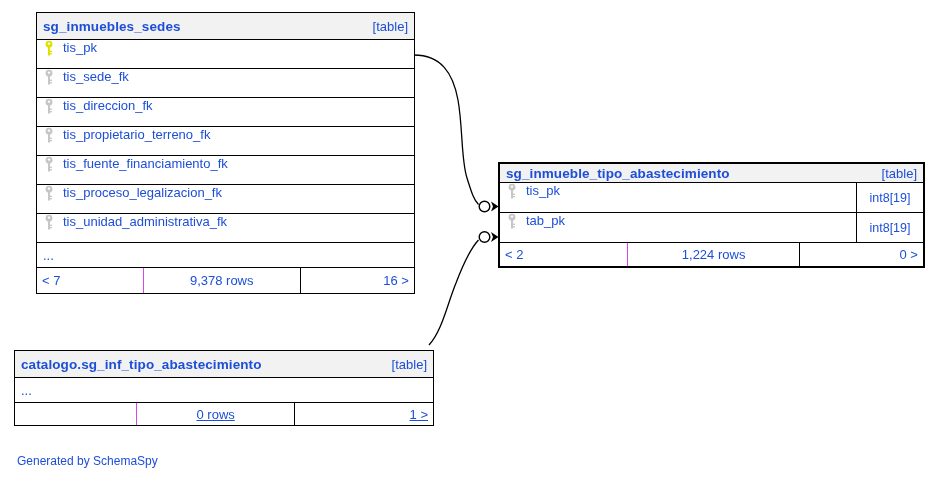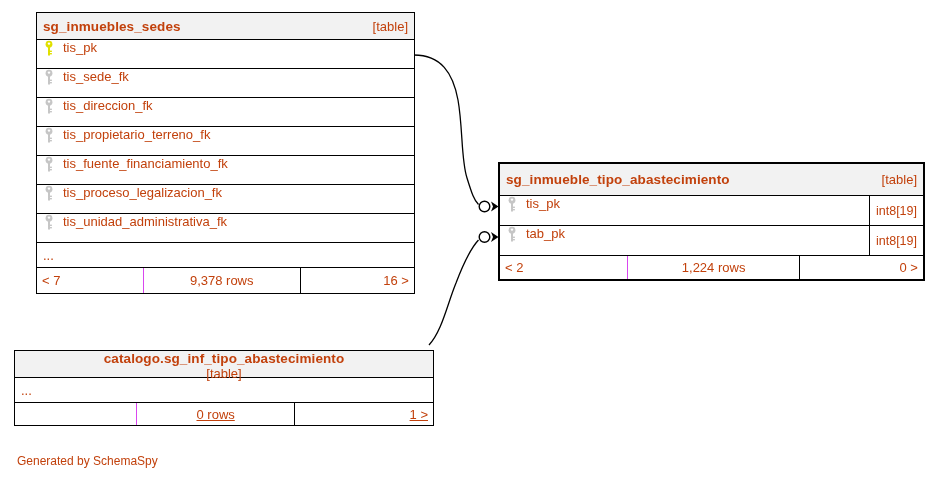--- a/index.html
+++ b/index.html
@@ -1,39 +1,39 @@
 <!DOCTYPE html>
 <html><head>
 <meta charset="utf-8">
 <style>
   html,body { margin:0; padding:0; background:#ffffff; }
   .canvas {
     position:relative; width:941px; height:483px; background:#ffffff;
-    font-family:"Liberation Sans", sans-serif; color:#c2410c; overflow:hidden;
+    font-family:"Liberation Sans", sans-serif; color:#1d4ed8; overflow:hidden;
   }
   .connectors { position:absolute; left:0; top:0; width:941px; height:483px; pointer-events:none; }
 
   .tbl { position:absolute; background:#fff; border:1px solid #000; box-sizing:border-box; }
   .tbl.focus { border-width:2px; }
 
   .thead {
     display:flex; justify-content:space-between; align-items:center;
     background:#f2f2f2; border-bottom:1px solid #000; padding:0 6px; box-sizing:border-box;
   }
   .tname { font-weight:bold; font-size:13.5px; letter-spacing:0.1px; }
   .tbadge { font-size:13px; }
 
   .trow { display:flex; border-bottom:1px solid #000; box-sizing:border-box; }
   .keyicon { width:10px; height:16px; margin:0 9px 0 7px; flex:0 0 auto; }
   .keyicon.pk { color:#e0e000; }
   .keyicon.fk { color:#c6c6c6; }
   .clabel { font-size:13px; white-space:nowrap; }
 
   .typecell {
-    margin-left:auto; border-left:1px solid #000; width:54px; align-self:stretch;
+    margin-left:auto; border-left:1px solid #000; width:67px; align-self:stretch;
     display:flex; align-items:center; justify-content:center; font-size:12.5px; box-sizing:border-box;
   }
 
   .ellipsisrow { display:flex; align-items:center; border-bottom:1px solid #000; box-sizing:border-box;
     font-size:13px; padding-left:6px; }
 
   .tfoot { display:flex; font-size:13px; }
   .tfoot .cell { display:flex; align-items:center; box-sizing:border-box; padding:0 5px; height:100%; }
   .tfoot .fc { justify-content:center; border-left:1px solid #d946ef; border-right:1px solid #000; }
   .tfoot .fr { justify-content:flex-end; }
@@ -41,28 +41,28 @@
   
   .t1 { left:36px; top:12px; width:379px; }
   .t1 .thead { height:27px; }
   .t1 .trow { height:29px; }
   .t1 .ellipsisrow { height:25px; }
   .t1 .tfoot { height:25px; }
   .t1 .fl { width:28%; } .t1 .fc { width:42%; } .t1 .fr { width:30%; }
 
   
   .t2 { left:498px; top:162px; width:427px; }
-  .t2 .thead { height:32px; }
+  .t2 .thead { height:19px; }
   .t2 .trow { height:30px; }
   .t2 .tfoot { height:23px; }
   .t2 .fl { width:30%; } .t2 .fc { width:41%; } .t2 .fr { width:29%; }
 
   
   .t3 { left:14px; top:350px; width:420px; }
-  .t3 .thead { height:27px;flex-direction:column; }
+  .t3 .thead { height:27px; }
   .t3 .ellipsisrow { height:25px; }
   .t3 .tfoot { height:22px;text-decoration:underline; }
   .t3 .fl { width:29%; } .t3 .fc { width:38%; } .t3 .fr { width:33%; }
 
   .credit { position:absolute; left:17px; top:454px; font-size:12px; }
 </style>
 </head>
 <body>
 
 <div class="canvas">

